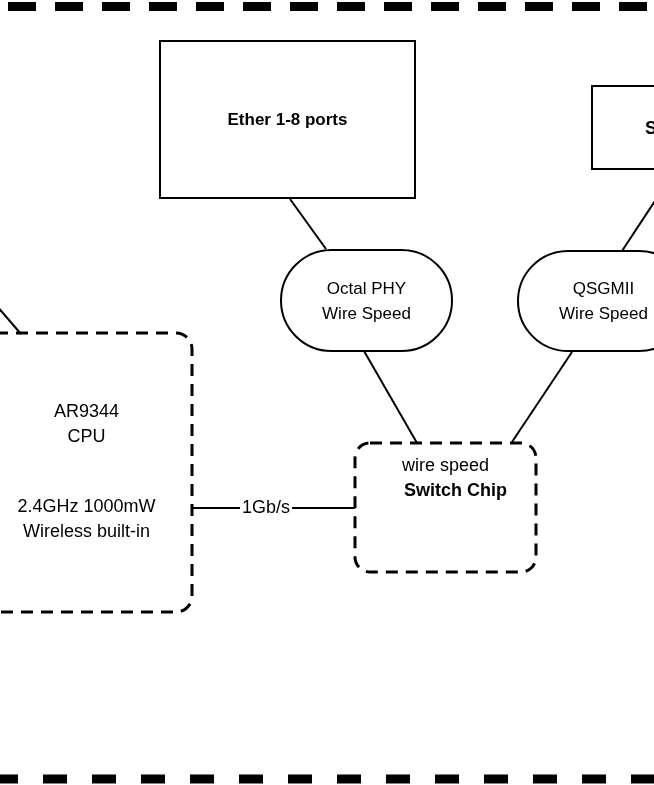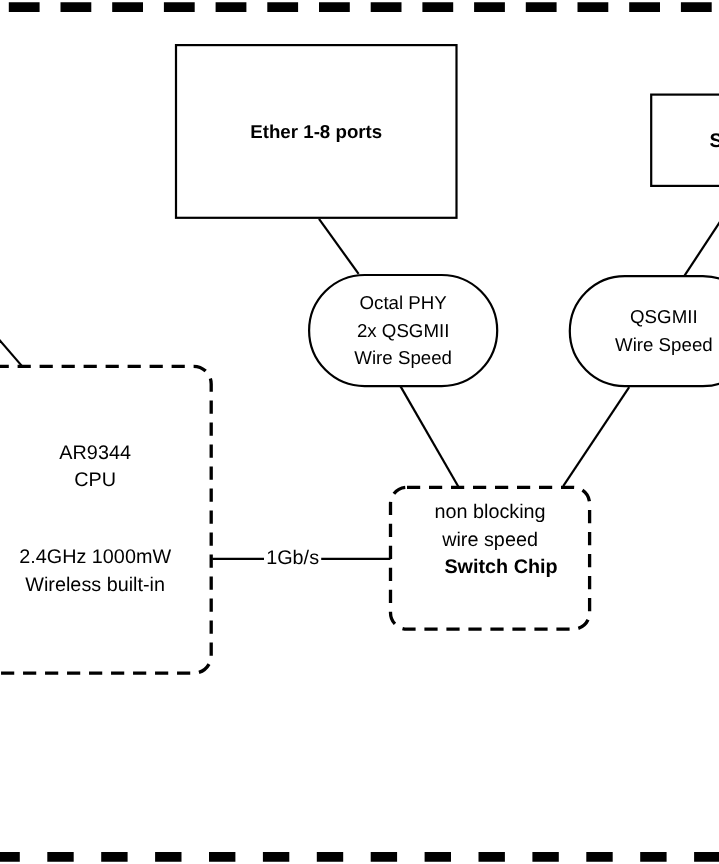--- a/index.html
+++ b/index.html
@@ -106,39 +106,37 @@
 
   <div class="node rect-node ether-box">
     <span class="line-span">Ether 1-8 ports</span>
   </div>
 
   <div class="node rect-node sfp-box"></div>
   <span class="sfp-label">S</span>
 
   <div class="node stadium octal-phy">
     <span class="line-span">Octal PHY</span>
-    <span class="line-span">2x QSGMII</span>
     <span class="line-span">Wire Speed</span>
   </div>
 
   <div class="node stadium gigabit-phy">
     <span class="line-span">QSGMII</span>
     <span class="line-span">Wire Speed</span>
   </div>
 
   <div class="text-block cpu-text-1">
     <span class="line-span">AR9344</span>
     <span class="line-span">CPU</span>
   </div>
   <div class="text-block cpu-text-2">
     <span class="line-span">2.4GHz 1000mW</span>
     <span class="line-span">Wireless built-in</span>
   </div>
 
   <div class="text-block switch-text">
-    <span class="line-span">non blocking</span>
     <span class="line-span">wire speed</span>
     <span class="line-span bold-line">Switch Chip</span>
   </div>
 
   <span class="link-label">1Gb/s</span>
 
 </div>
 
 </body></html>

